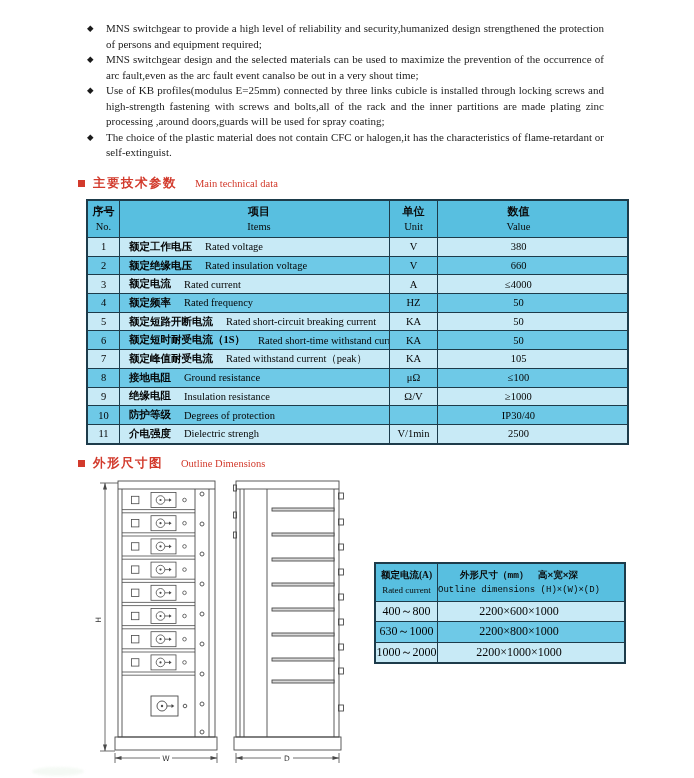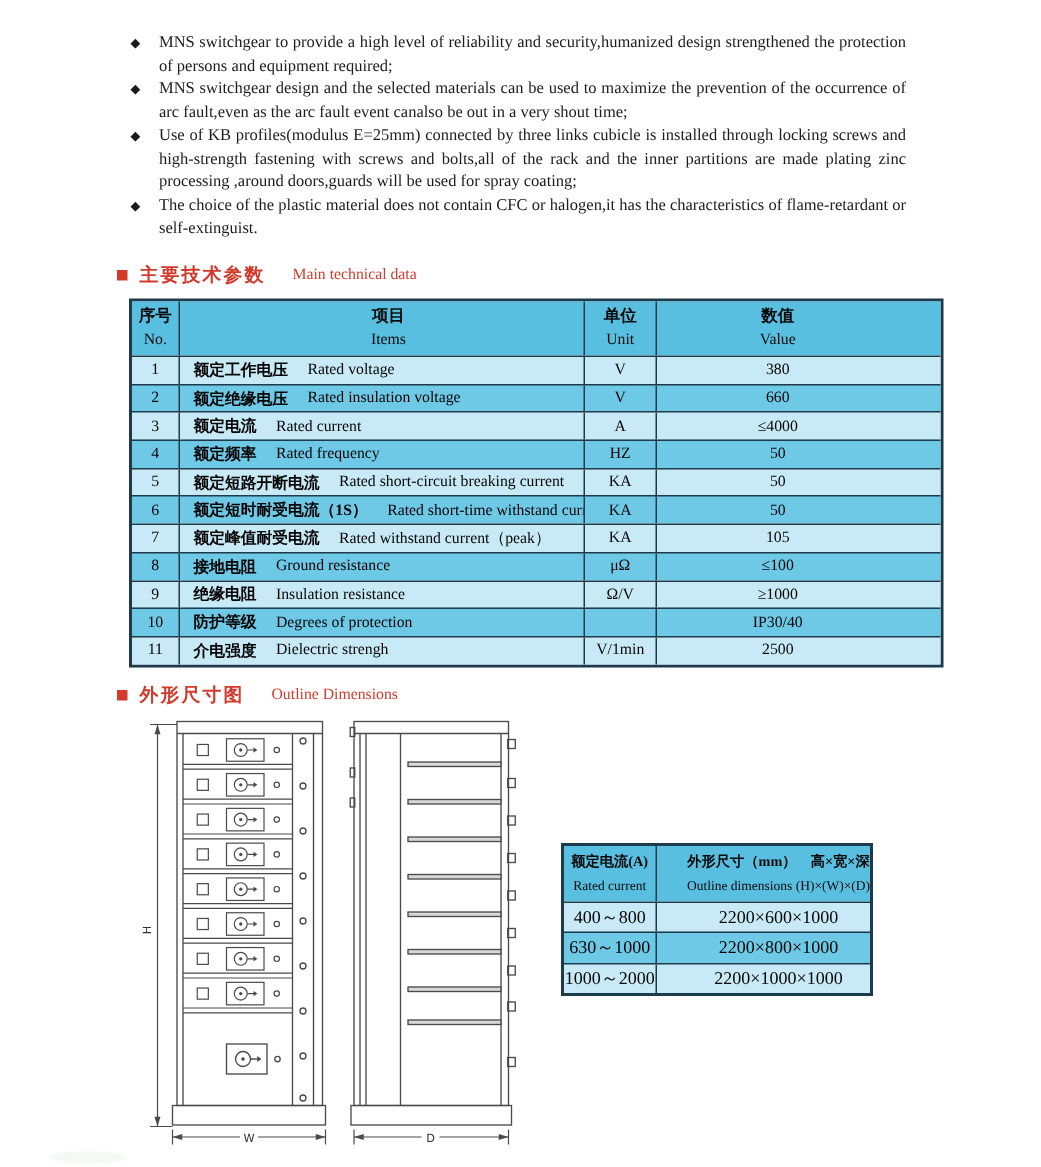--- a/index.html
+++ b/index.html
@@ -35,27 +35,27 @@
     box-sizing:border-box;border-top:1px solid var(--table_border);}
   .mt-row.alt-light{background:var(--row_light);}
   .mt-row.alt-mid{background:var(--row_mid);}
   .mt-row .c{display:flex;align-items:center;justify-content:center;box-sizing:border-box;
     font-size:10.5px;color:#050505;overflow:hidden;white-space:nowrap;}
   .mt-row .c+.c{border-left:1px solid var(--table_border);}
   .mt-row .c.item{justify-content:flex-start;padding-left:9px;gap:13px;}
   .mt-row .zh{font-weight:600;font-size:10.5px;}
   
   .dim-table{
-    position:absolute;left:374px;top:562px;width:208px;box-sizing:border-box;
+    position:absolute;left:374px;top:562px;width:252px;box-sizing:border-box;
     border:2px solid var(--table_border);
   }
   .dt-header{display:grid;grid-template-columns:61px 163px;height:37px;background:var(--header_blue);}
   .dt-header .hc{display:flex;flex-direction:column;justify-content:center;align-items:center;
     box-sizing:border-box;font-size:9px;line-height:15px;color:#0a0a0a;white-space:nowrap;overflow:hidden;}
-  .dt-header .hc+.hc{border-left:1px solid var(--table_border);}
+  .dt-header .hc+.hc{border-left:1px solid var(--table_border);font-family:Liberation Mono, monospace;}
   .dt-header .zh{font-weight:bold;font-size:9.5px;}
   .dt-row{display:grid;grid-template-columns:61px 163px;height:20.3px;box-sizing:border-box;
     border-top:1px solid var(--table_border);}
   .dt-row.alt-light{background:var(--row_light);}
   .dt-row.alt-mid{background:var(--row_mid);}
   .dt-row .c{display:flex;align-items:center;justify-content:center;box-sizing:border-box;
     font-size:12px;color:#050505;white-space:nowrap;overflow:hidden;}
   .dt-row .c+.c{border-left:1px solid var(--table_border);}
   
   .drawing{position:absolute;left:85px;top:470px;width:305px;height:300px;}

